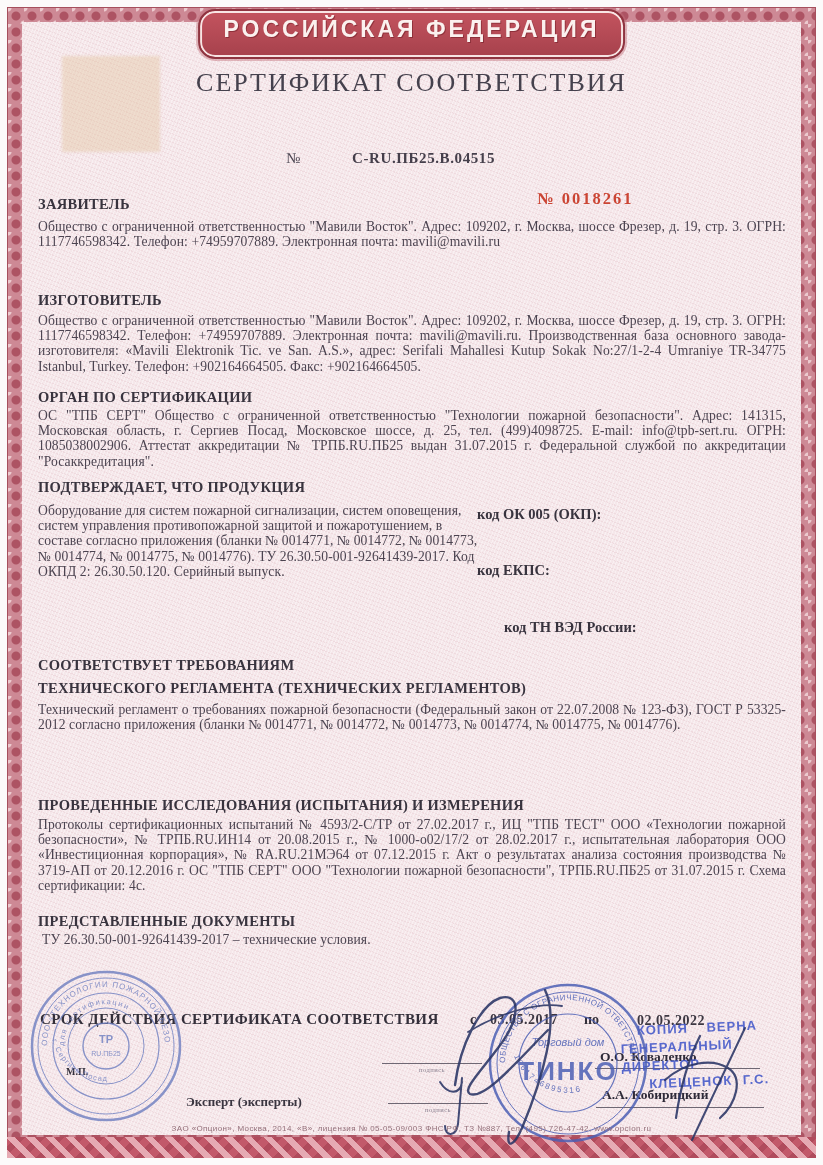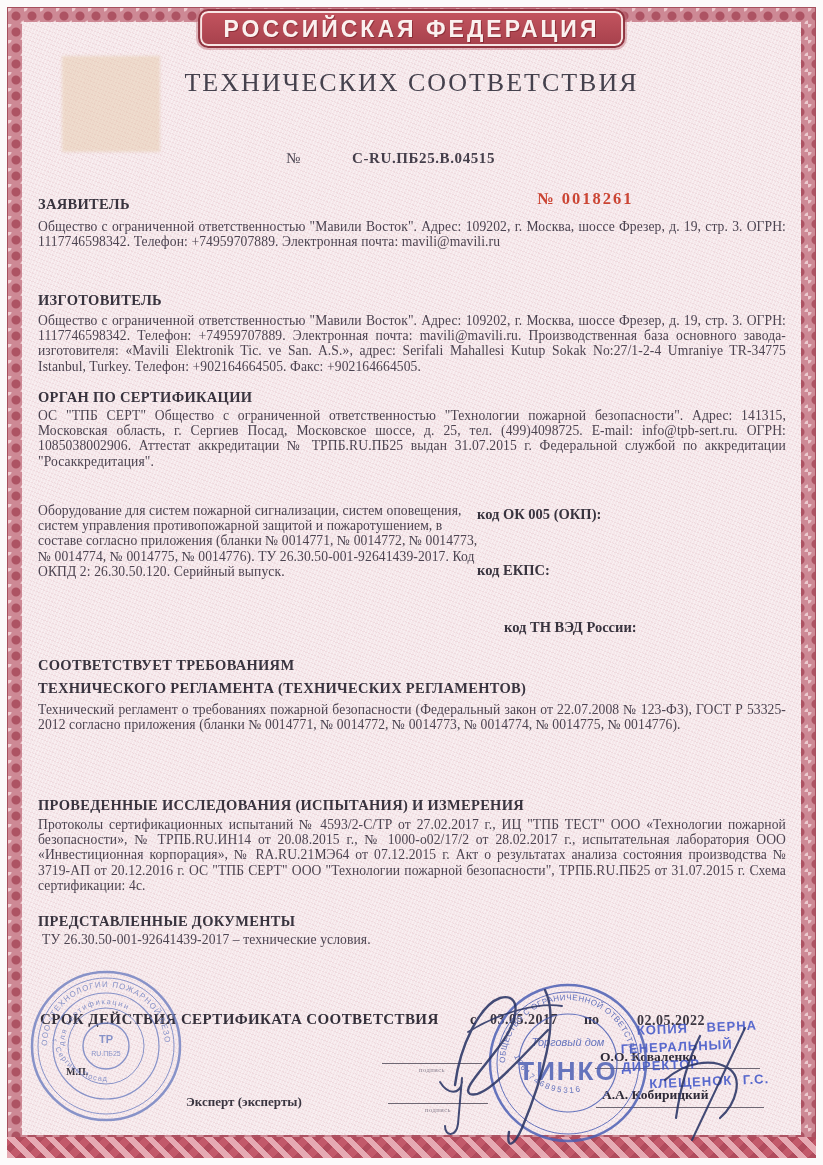--- a/index.html
+++ b/index.html
@@ -30,22 +30,22 @@
     background-color:#f5e7ea;
     background-image:
       repeating-linear-gradient(112deg, rgba(255,255,255,.38) 0 1px, rgba(0,0,0,0) 1px 3px),
       repeating-linear-gradient(21deg, rgba(232,203,209,.45) 0 1px, rgba(0,0,0,0) 1px 4px);
   }
   .watermark { position:absolute; left:62px; top:56px; width:98px; height:96px;
     background:rgba(226,196,158,.42); filter:blur(1.5px); }
 
   
   .badge { position:absolute; top:9px; left:50%; transform:translateX(-50%);
-    padding:5px 24px 3px; background:linear-gradient(#c4545f,#a6414c);
-    border:2px solid #8f3440; border-radius:10px;
+    padding:5px 24px 14px; background:linear-gradient(#c4545f,#a6414c);
+    border:2px solid #8f3440; border-radius:17px;
     box-shadow: inset 0 0 0 2px rgba(255,246,244,.9), 0 0 0 2px rgba(196,113,124,.45); }
   .badge-text { font-family:"Liberation Sans",sans-serif; font-weight:bold; font-size:23px;
     color:#fbf1ef; letter-spacing:3px; text-shadow:1px 1px 0 rgba(112,28,36,.55); white-space:nowrap; }
   .doc-title { position:absolute; top:68px; left:0; width:100%; text-align:center;
     font-size:26px; letter-spacing:2px; color:#45414d; }
   .doc-subtitle { position:absolute; top:100px; left:0; width:100%; text-align:center;
     font-weight:bold; font-size:13px; color:#443e49; letter-spacing:.4px; }
 
   .num-label { position:absolute; left:286px; top:150px; font-size:15px; color:#4c4652; }
   .cert-number { position:absolute; left:352px; top:150px; font-size:15px; color:#453f4b; letter-spacing:.6px;font-weight:bold; }
@@ -91,35 +91,36 @@
 <div class="page">
   <div class="frame"></div>
   <div class="bottom-band"></div>
   <div class="paper"></div>
   <div class="watermark"></div>
 
   <div class="badge">
     <span class="badge-text">РОССИЙСКАЯ ФЕДЕРАЦИЯ</span>
   </div>
 
-  <div class="doc-title">ТЕХНИЧЕСКИХ СООТВЕТСТВИЯ</div>
+  <div class="doc-title">СЕРТИФИКАТ СООТВЕТСТВИЯ</div>
 
   <div class="num-label">№</div>
   <div class="cert-number">C-RU.ПБ25.В.04515</div>
   <div class="blank-number">№ 0018261</div>
 
   <div class="h" style="top:196px;">ЗАЯВИТЕЛЬ</div>
   <div class="b" style="top:219px;">Общество с ограниченной ответственностью "Мавили Восток". Адрес: 109202, г. Москва, шоссе Фрезер, д. 19, стр. 3. ОГРН: 1117746598342. Телефон: +74959707889. Электронная почта: mavili@mavili.ru</div>
 
   <div class="h" style="top:292px;">ИЗГОТОВИТЕЛЬ</div>
   <div class="b" style="top:313px;">Общество с ограниченной ответственностью "Мавили Восток". Адрес: 109202, г. Москва, шоссе Фрезер, д. 19, стр. 3. ОГРН: 1117746598342. Телефон: +74959707889. Электронная почта: mavili@mavili.ru. Производственная база основного завода-изготовителя: «Mavili Elektronik Tic. ve San. A.S.», адрес: Serifali Mahallesi Kutup Sokak No:27/1-2-4 Umraniye TR-34775 Istanbul, Turkey. Телефон: +902164664505. Факс: +902164664505.</div>
 
   <div class="h" style="top:389px;">ОРГАН ПО СЕРТИФИКАЦИИ</div>
   <div class="b" style="top:408px;">ОС "ТПБ СЕРТ" Общество с ограниченной ответственностью "Технологии пожарной безопасности". Адрес: 141315, Московская область, г. Сергиев Посад, Московское шоссе, д. 25, тел. (499)4098725. E-mail: info@tpb-sert.ru. ОГРН: 1085038002906. Аттестат аккредитации № ТРПБ.RU.ПБ25 выдан 31.07.2015 г. Федеральной службой по аккредитации "Росаккредитация".</div>
 
+  <div class="h" style="top:479px;">ПОДТВЕРЖДАЕТ, ЧТО ПРОДУКЦИЯ</div>
   <div class="b narrow" style="top:503px;">Оборудование для систем пожарной сигнализации, систем оповещения, систем управления противопожарной защитой и пожаротушением, в составе согласно приложения  (бланки № 0014771, № 0014772, № 0014773, № 0014774, № 0014775, № 0014776). ТУ 26.30.50-001-92641439-2017. Код ОКПД 2: 26.30.50.120. Серийный выпуск.</div>
   <div class="code" style="top:506px;">код ОК 005 (ОКП):</div>
   <div class="code" style="top:562px;">код ЕКПС:</div>
   <div class="code" style="top:619px;margin-left:27px;">код ТН ВЭД России:</div>
 
   <div class="h" style="top:657px;">СООТВЕТСТВУЕТ ТРЕБОВАНИЯМ</div>
   <div class="h" style="top:680px;">ТЕХНИЧЕСКОГО РЕГЛАМЕНТА (ТЕХНИЧЕСКИХ РЕГЛАМЕНТОВ)</div>
   <div class="b" style="top:702px;">Технический регламент о требованиях пожарной безопасности (Федеральный закон от 22.07.2008 № 123-ФЗ), ГОСТ Р 53325-2012 согласно приложения (бланки № 0014771, № 0014772, № 0014773, № 0014774, № 0014775, № 0014776).</div>
 
   <div class="h" style="top:797px;">ПРОВЕДЕННЫЕ ИССЛЕДОВАНИЯ (ИСПЫТАНИЯ) И ИЗМЕРЕНИЯ</div>
@@ -203,13 +204,14 @@
     <g stroke="#2a3565" stroke-width="2.4" fill="none" stroke-linecap="round" opacity="0.88">
       <path d="M 455 1085 C 460 1045 480 1005 500 998 C 522 992 520 1020 498 1048 C 480 1072 462 1090 470 1094 C 485 1100 520 1058 548 1030"></path>
       <path d="M 545 990 C 560 1020 542 1080 522 1128 C 514 1146 506 1150 509 1132"></path>
       <path d="M 468 1032 C 500 1012 540 1002 562 1006" stroke-width="1.8"></path>
       <path d="M 440 1082 C 448 1095 460 1095 462 1082 M 462 1078 L 458 1124 C 456 1137 445 1137 445 1126" stroke-width="2"></path>
       <path d="M 700 1036 C 688 1060 680 1090 676 1118 M 665 1080 C 685 1062 712 1058 728 1068 C 744 1078 736 1104 720 1118" stroke-width="2.2"></path>
       <path d="M 745 1028 L 692 1140" stroke-width="2"></path>
     </g>
   </svg>
 
+  <div class="footer">ЗАО «Опцион», Москва, 2014, «В», лицензия № 05-05-09/003 ФНС РФ, ТЗ №887, Тел. (495) 726-47-42, www.opcion.ru</div>
 </div>
 
 </body></html>

